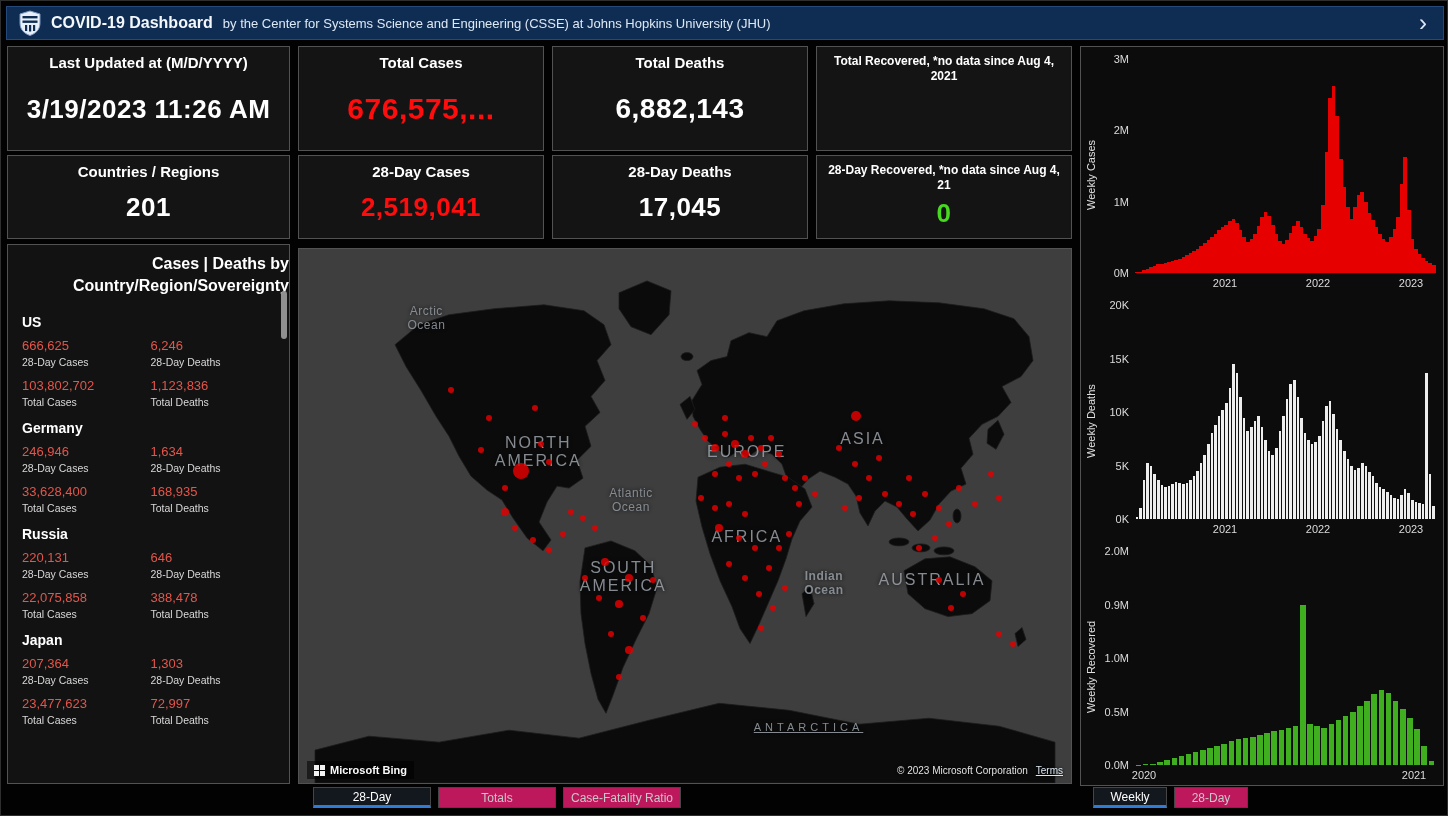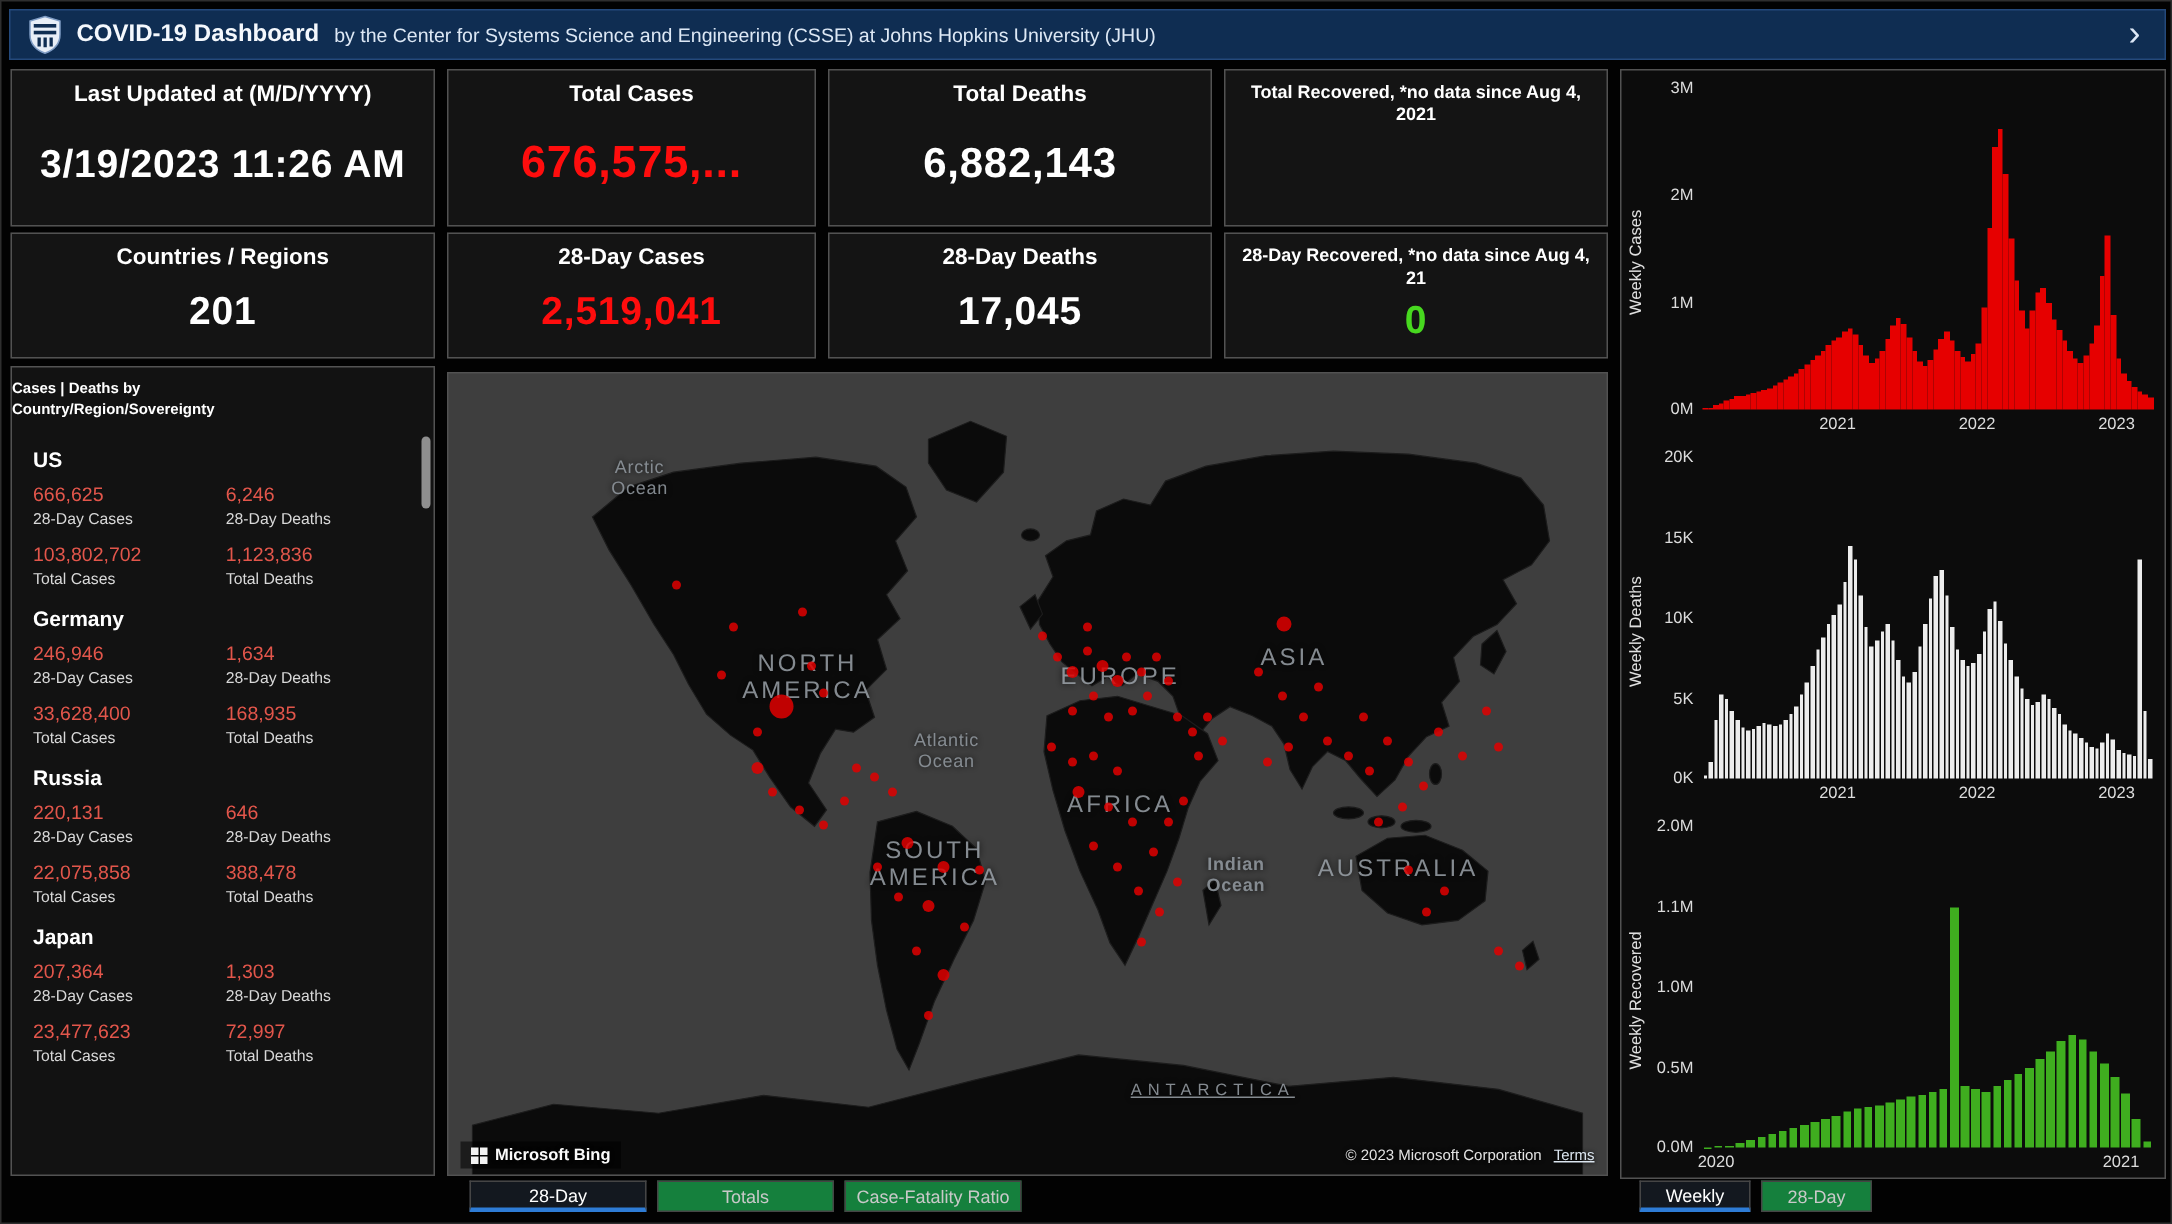--- a/index.html
+++ b/index.html
@@ -24,21 +24,21 @@
   .card .value-wrap { flex:1; display:flex; align-items:center; justify-content:center; }
   .card .value { font-size:28px; font-weight:bold; letter-spacing:0.5px; }
   .card .value.mid { font-size:26px; }
   .card .value.white { color:#ffffff; }
   .card .value.red { color:var(--bright-red); }
   .card .value.green { color:var(--bright-green); }
 
   
   .country-panel { position:absolute; left:6px; top:243px; width:283px; height:540px;
                    background:#121212; border:1px solid #525252; overflow:hidden; }
-  .country-panel .ptitle { text-align:left; font-size:10px; font-weight:bold; color:#fff;
+  .country-panel .ptitle { text-align:right; font-size:16px; font-weight:bold; color:#fff;
                            padding-top:8px; line-height:1.35; }
   .country-list { padding:6px 10px 0 14px; }
   .country { margin-top:12px; cursor:pointer; }
   .country .cname { font-size:14px; font-weight:bold; color:#ffffff; margin-bottom:8px; }
   .pair-row { display:flex; margin-bottom:10px; }
   .pair { width:50%; }
   .pair .num { font-size:13px; color:var(--list-red); margin-bottom:3px; }
   .pair .plabel { font-size:10.5px; color:#d8d8d8; }
   .scroll-thumb { position:absolute; right:2px; top:46px; width:6px; height:48px;
                   background:#8f8f8f; border-radius:3px; cursor:pointer; }
@@ -80,21 +80,21 @@
   .chart.thin-gap .bar { margin:0 0.5px; }
   .chart.gapped .bar { margin:0 0.8px; }
   .chart .xticks { position:relative; height:18px; }
   .chart .xtick { position:absolute; top:4px; transform:translateX(-50%);
                   font-size:11px; color:#dcdcdc; }
 
   
   .tabbar { position:absolute; top:786px; display:flex; gap:7px; }
   .tabbar.map-tabs { left:312px; }
   .tabbar.chart-tabs { left:1092px; }
-  .tab { height:21px; background:#15803d; border:1px solid #454545; color:#c9c9c9;
+  .tab { height:21px; background:#be185d; border:1px solid #454545; color:#c9c9c9;
          font-size:12px; display:flex; align-items:center; justify-content:center;
          cursor:pointer; padding:0 4px; }
   .map-tabs .tab { width:118px; }
   .chart-tabs .tab { width:74px; }
   .tab.active { color:#ffffff; background:#13181f; border-bottom:3px solid var(--accent-blue); }
 </style>
 </head>
 <body>
 
 <div class="root">
@@ -638,21 +638,21 @@
             <div class="xtick" style="left: 92%;">2023</div>
           </div>
       </div>
     </div>
     <div class="chart gapped">
       <div class="ylab">Weekly Recovered</div>
       <div class="yticks">
           <div class="ytick" style="bottom: 0%;">0.0M</div>
           <div class="ytick" style="bottom: 25%;">0.5M</div>
           <div class="ytick" style="bottom: 50%;">1.0M</div>
-          <div class="ytick" style="bottom: 75%;">1.1M</div>
+          <div class="ytick" style="bottom: 75%;">0.9M</div>
           <div class="ytick" style="bottom: 100%;">2.0M</div>
         </div>
       <div class="plotcol">
         <div class="plot">
             <div class="bar" style="height: 0.1%; background: rgb(63, 174, 31);"></div>
             <div class="bar" style="height: 0.3%; background: rgb(63, 174, 31);"></div>
             <div class="bar" style="height: 0.6%; background: rgb(63, 174, 31);"></div>
             <div class="bar" style="height: 1.25%; background: rgb(63, 174, 31);"></div>
             <div class="bar" style="height: 2.25%; background: rgb(63, 174, 31);"></div>
             <div class="bar" style="height: 3.25%; background: rgb(63, 174, 31);"></div>

